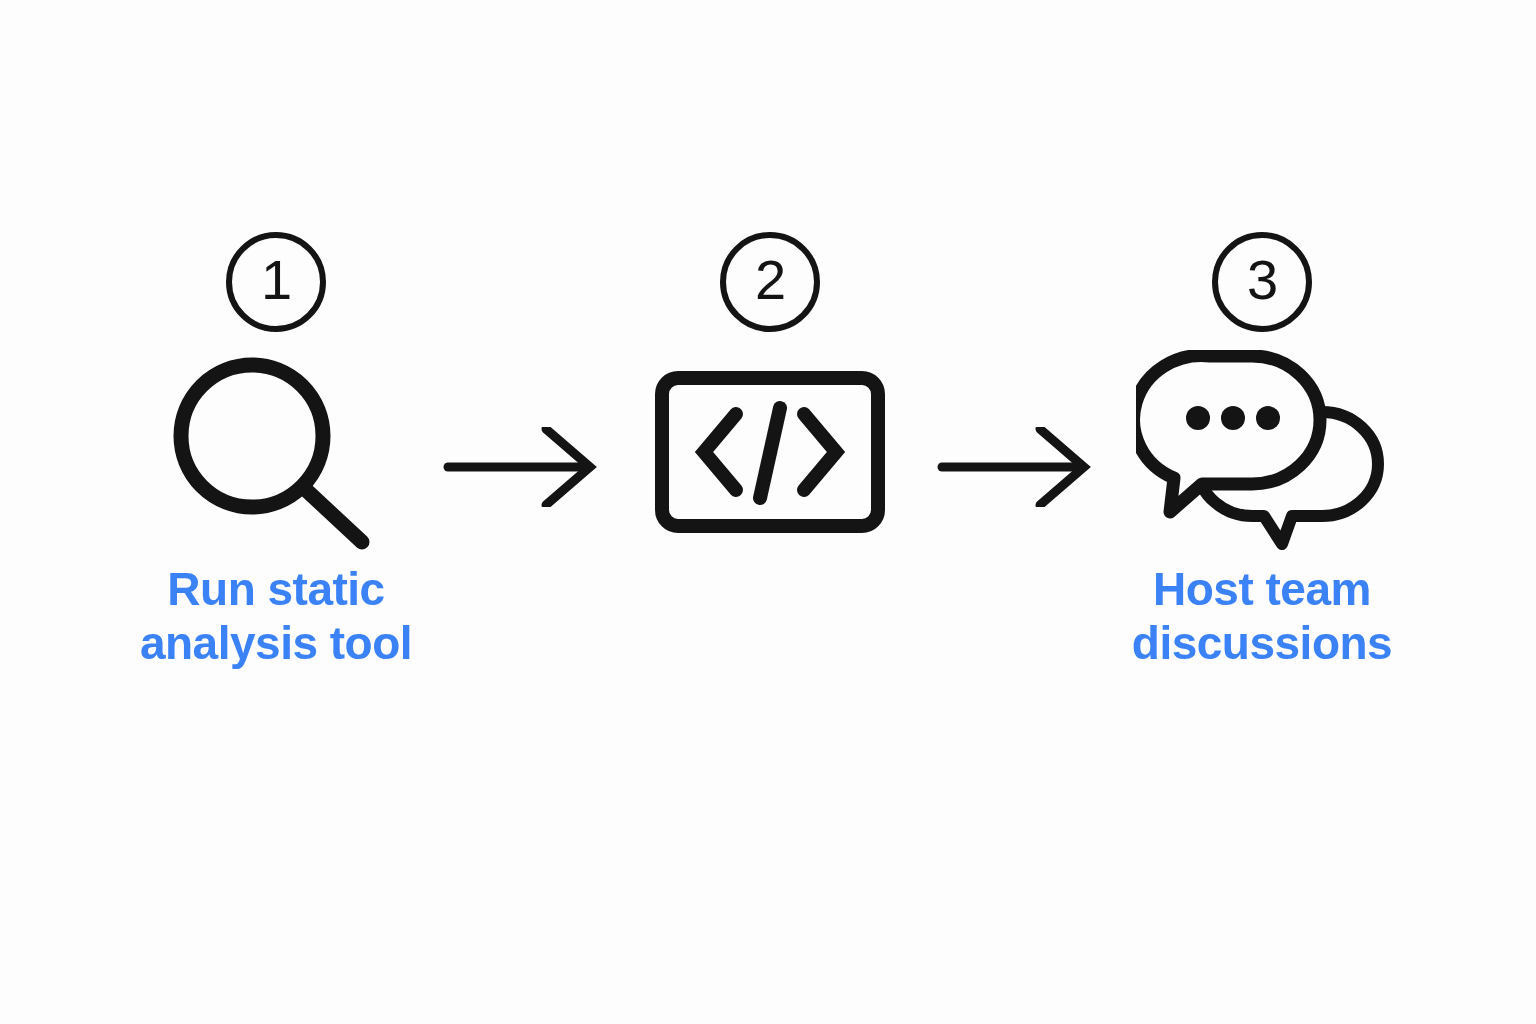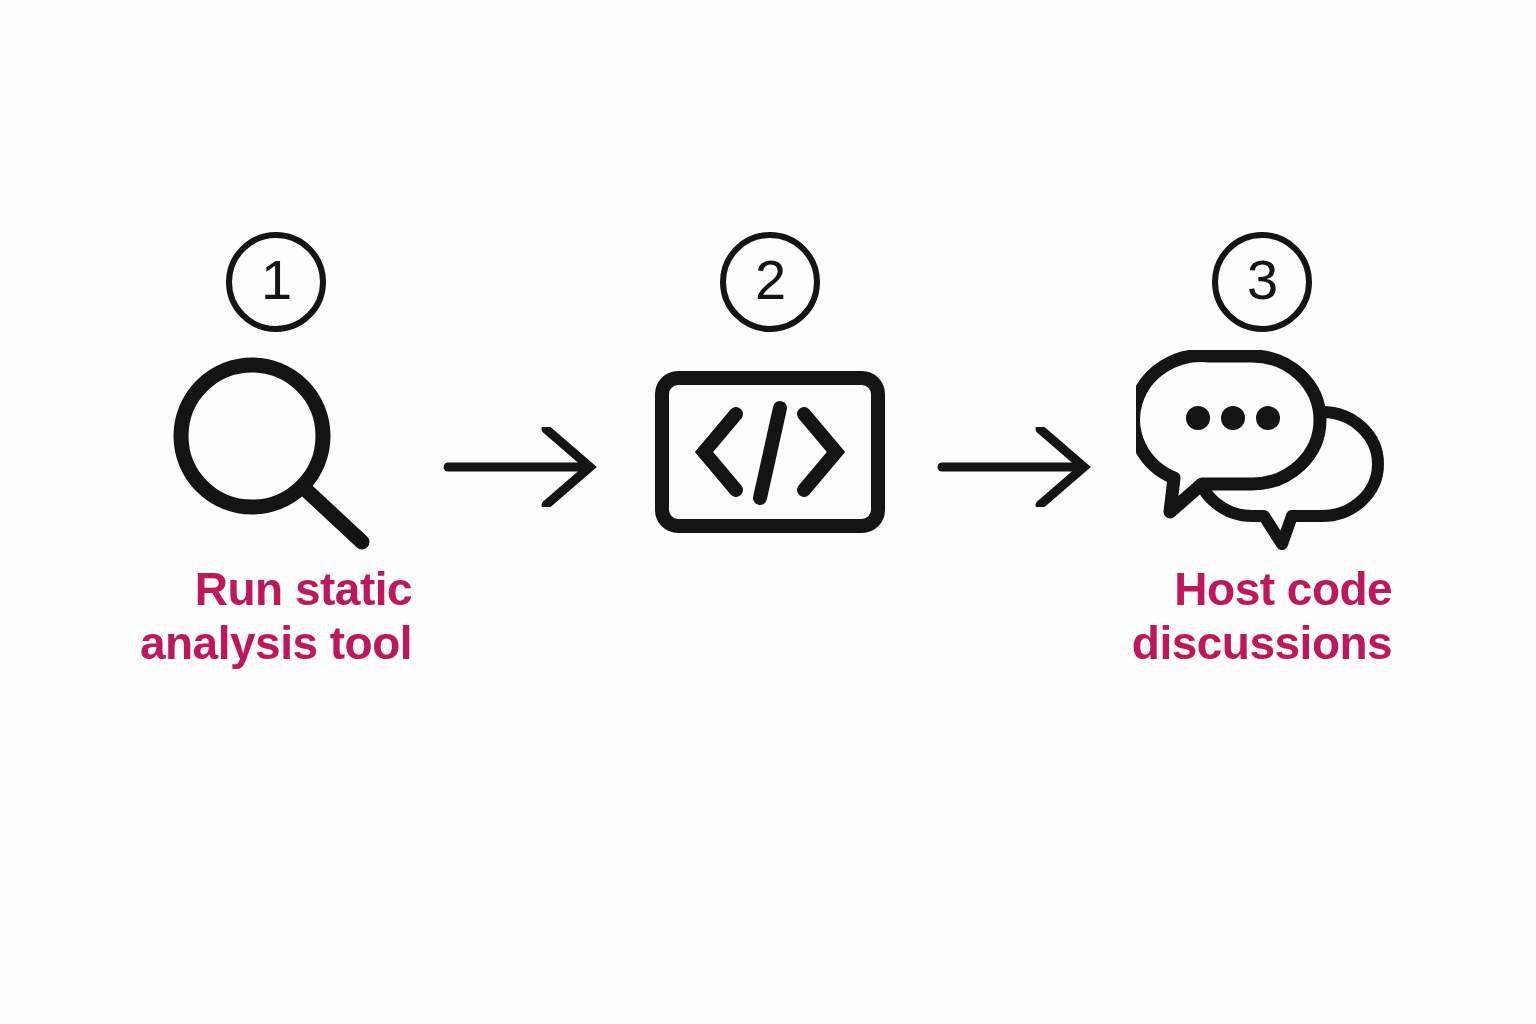--- a/index.html
+++ b/index.html
@@ -62,24 +62,24 @@
   .glyph {
     margin-top: 20px;
     height: 200px;
     width: 260px;
     display: flex;
     align-items: center;
     justify-content: center;
   }
   .caption {
     margin-top: 10px;
-    text-align: right;
+    text-align: center;
     font-size: 46px;
     font-weight: bold;
-    color: #be185d;
+    color: #3b82f6;
     line-height: 1.18;
     letter-spacing: -0.5px;
     white-space: pre-line;
   }
   .connector {
     width: 170px;
     height: 500px;
     margin-top: 232px;
     display: flex;
     align-items: flex-start;
@@ -149,18 +149,18 @@
         <svg width="252" height="204" viewBox="0 0 252 204">
 
           <path d="M150 62 H186 A56 52 0 0 1 186 166 H156 L146 194 L128 166 H120 A56 52 0 0 1 114 62 Z" fill="#fdfdfd" stroke="#141414" stroke-width="12" stroke-linejoin="round" stroke-linecap="round"></path>
 
           <path d="M74 6 H116 A68 64 0 0 1 116 134 H66 L34 162 L38 128 A68 64 0 0 1 74 6 Z" fill="#fdfdfd" stroke="#141414" stroke-width="13" stroke-linejoin="round" stroke-linecap="round"></path>
           <circle cx="62" cy="68" r="12" fill="#141414"></circle>
           <circle cx="97" cy="68" r="12" fill="#141414"></circle>
           <circle cx="132" cy="68" r="12" fill="#141414"></circle>
         </svg>
       </div>
-      <div class="caption">Host code
+      <div class="caption">Host team
 discussions</div>
     </div>
 
   </div>
 </div>
 
 </body></html>

